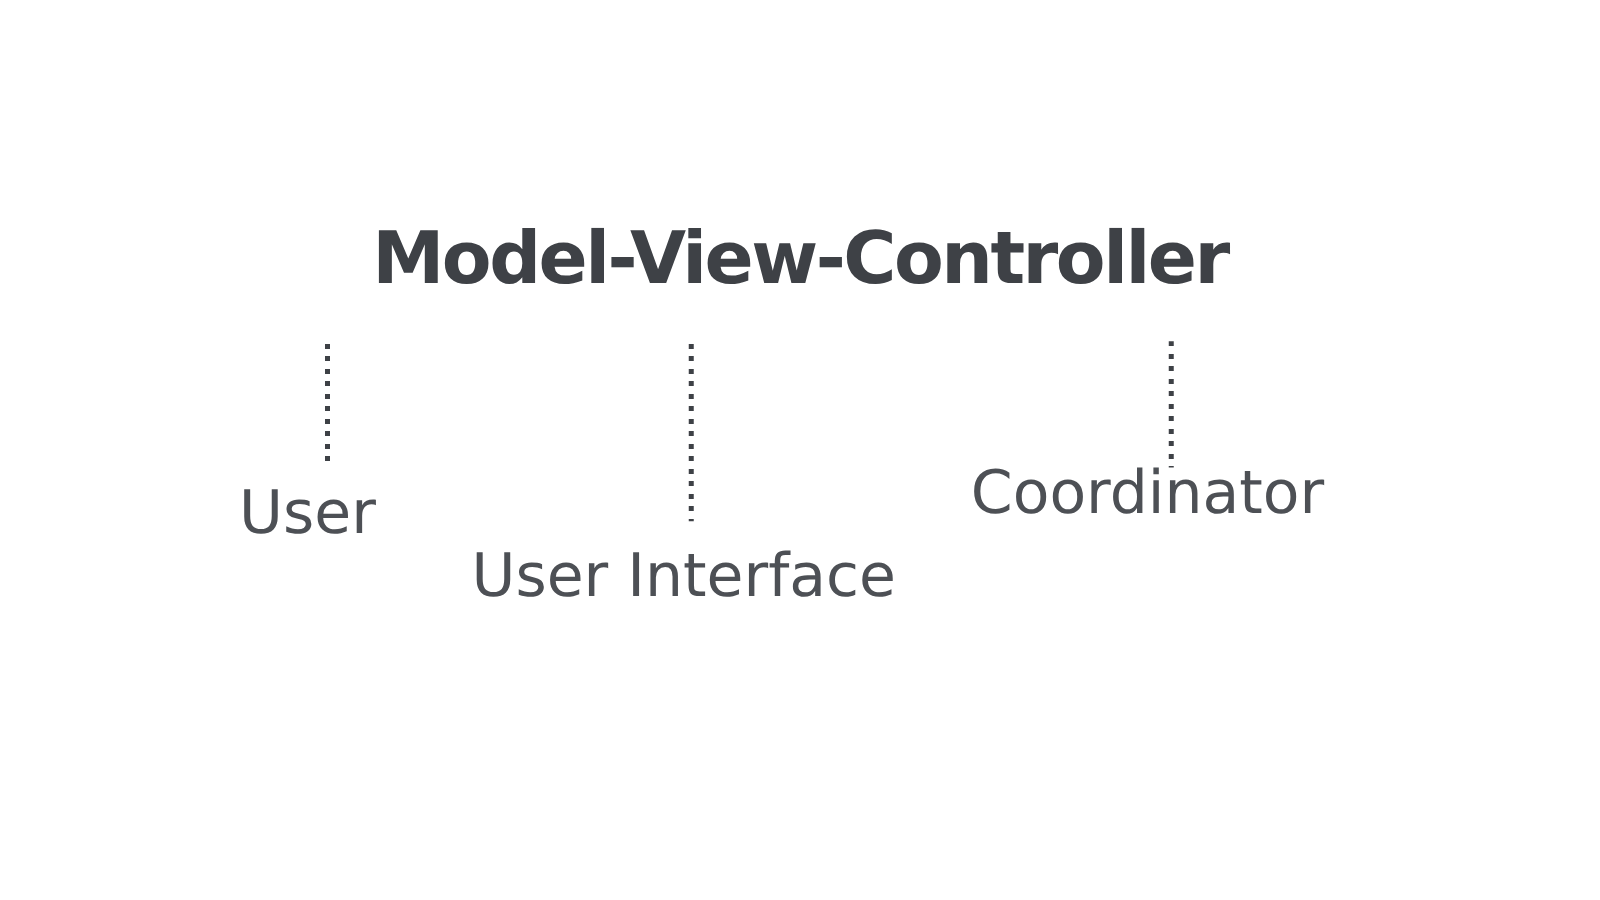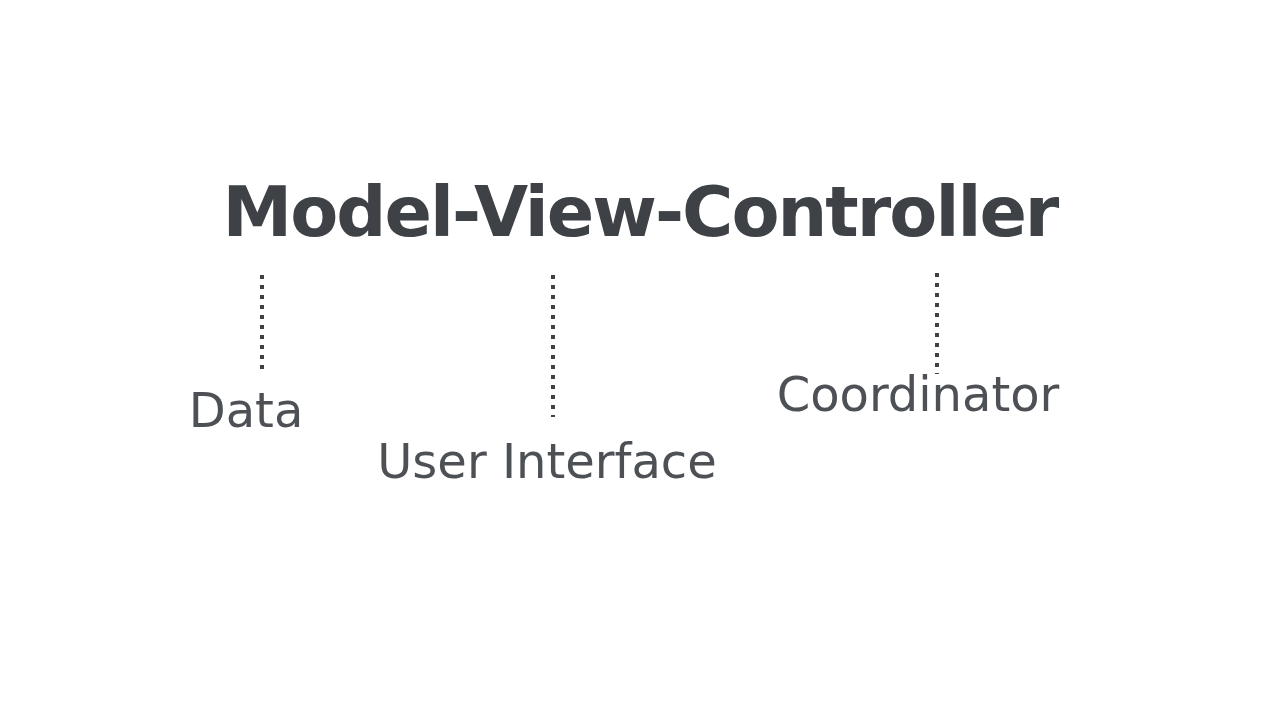--- a/index.html
+++ b/index.html
@@ -20,21 +20,21 @@
     background:var(--bg);
     font-family:"DejaVu Sans","Liberation Sans",sans-serif;
   }
   .title{
     position:absolute;
     left:0;
     top:177px;
     width:100%;
     margin:0;
     text-align:center;
-    font-size:70px;
+    font-size:58px;
     line-height:1;
     font-weight:700;
     letter-spacing:-2px;
     color:var(--ink);
     white-space:nowrap;
   }
   .connector{
     position:absolute;
     width:4px;
     background-image:repeating-linear-gradient(
@@ -65,19 +65,19 @@
 <div class="slide">
 
   <h1 class="title">Model-View-Controller</h1>
 
   <div class="connector connector-1"></div>
 
   <div class="connector connector-2"></div>
 
   <div class="connector connector-3"></div>
 
-  <div class="annotation-label label-1">Data</div>
+  <div class="annotation-label label-1">User</div>
 
   <div class="annotation-label label-2">User Interface</div>
 
   <div class="annotation-label label-3">Coordinator</div>
 
 </div>
 
 </body></html>

